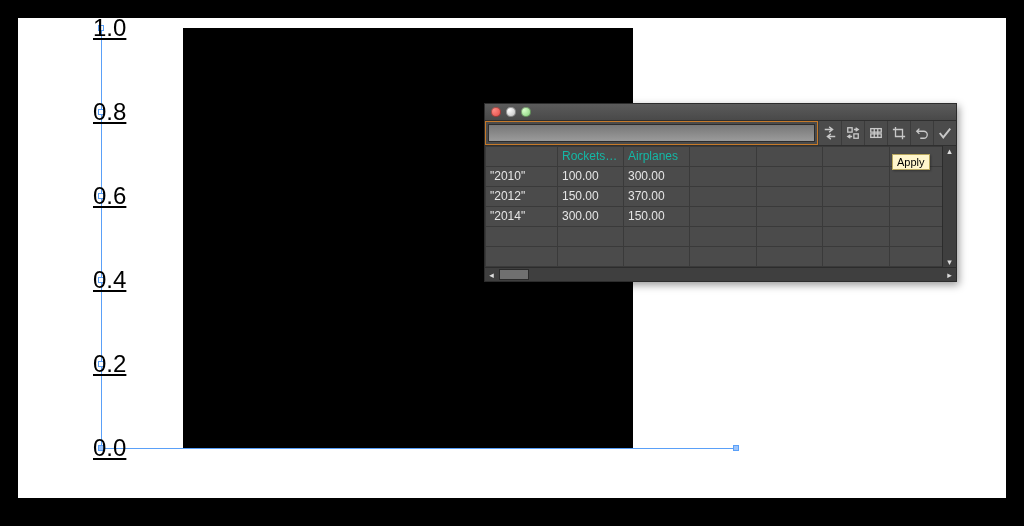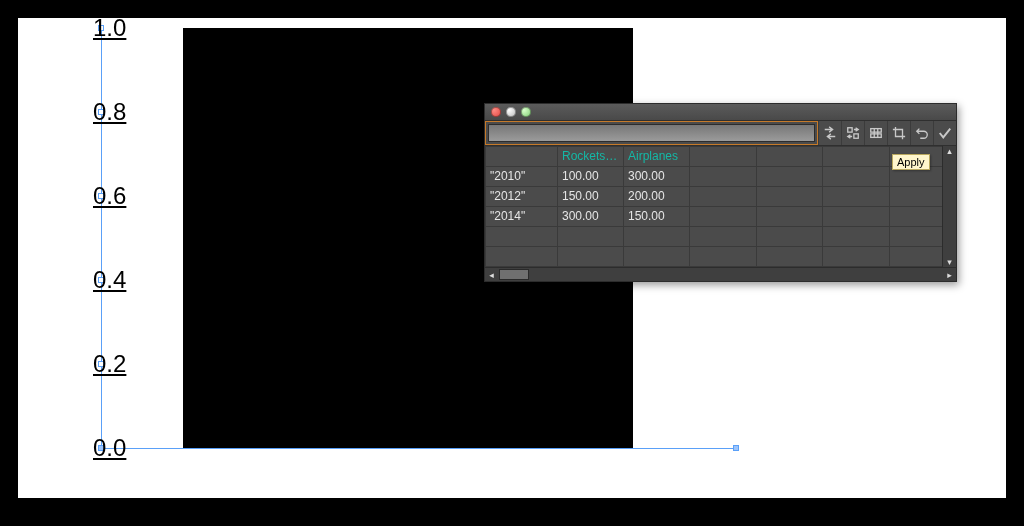--- a/index.html
+++ b/index.html
@@ -271,21 +271,21 @@
               <td>100.00</td>
               <td>300.00</td>
               <td></td>
               <td></td>
               <td></td>
               <td></td>
             </tr>
             <tr>
               <td>"2012"</td>
               <td>150.00</td>
-              <td>200.00</td>
+              <td>370.00</td>
               <td></td>
               <td></td>
               <td></td>
               <td></td>
             </tr>
             <tr>
               <td>"2014"</td>
               <td>300.00</td>
               <td>150.00</td>
               <td></td>

